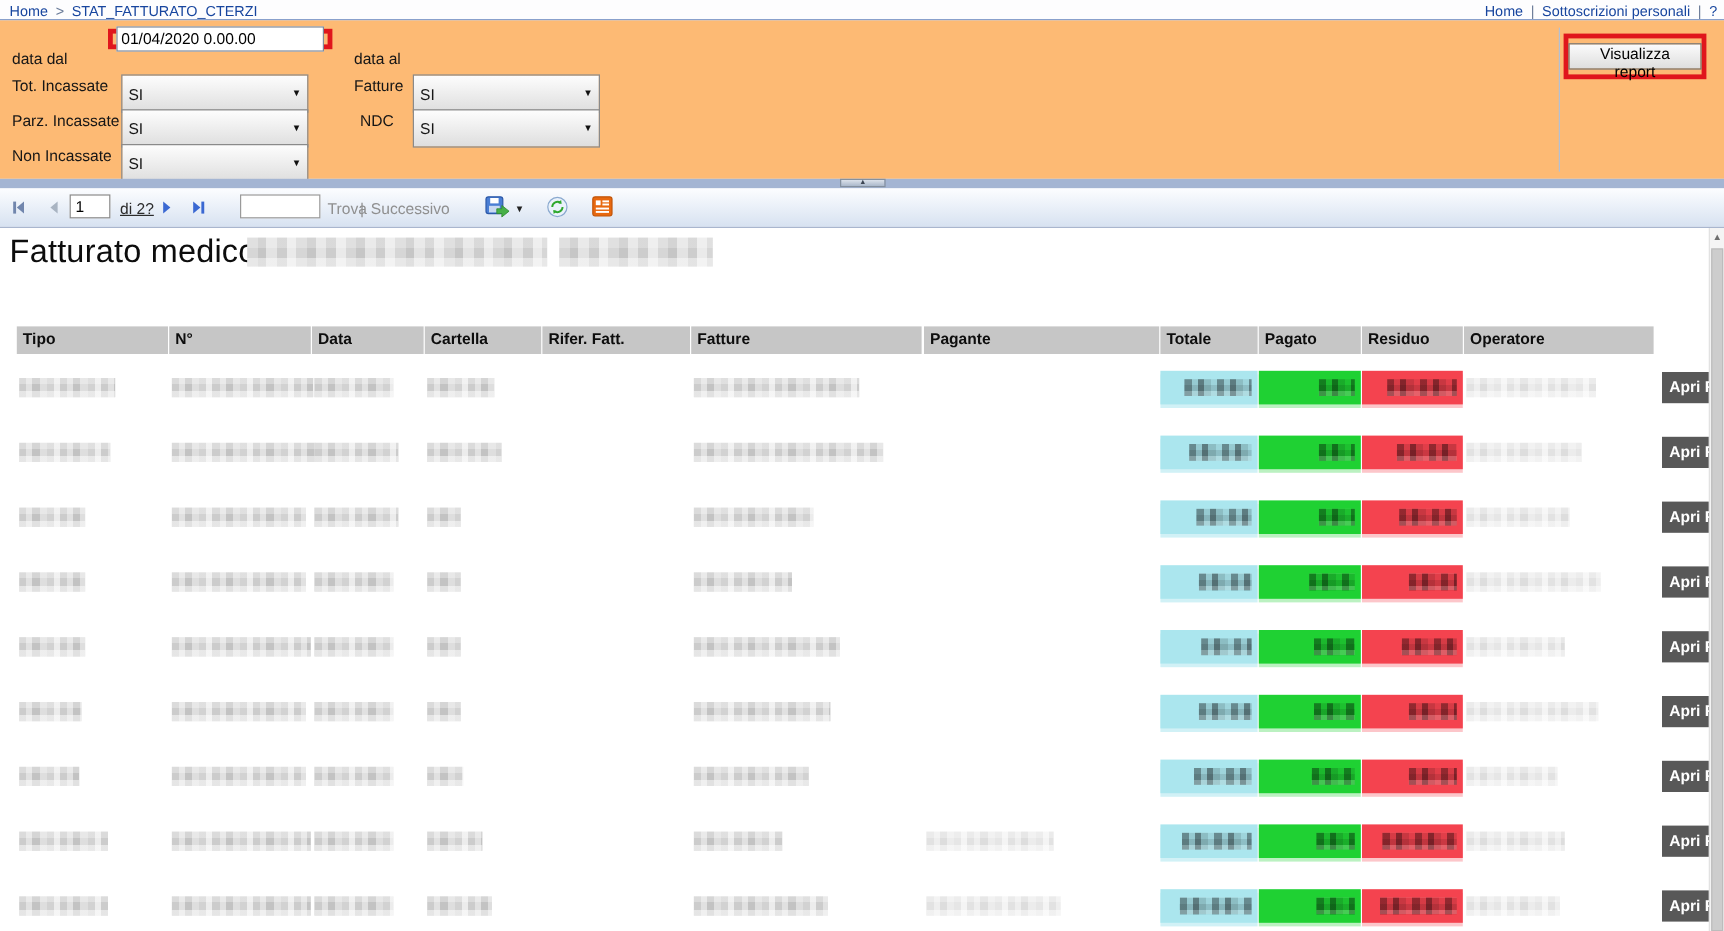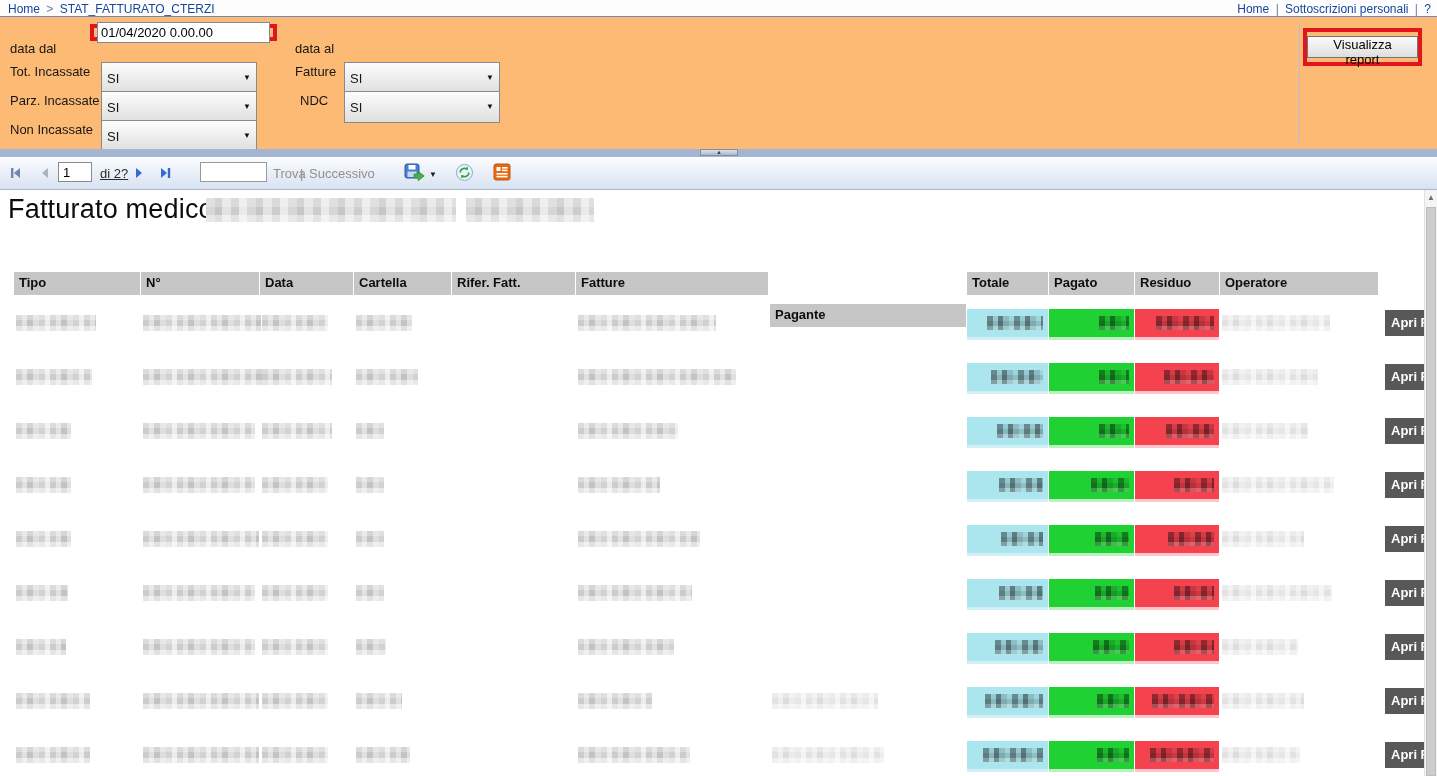--- a/index.html
+++ b/index.html
@@ -191,21 +191,21 @@
     <div class="px-lg" style="left:206px; top:8px; width:250px;"></div>
     <div class="px-lg" style="left:466px; top:8px; width:128px;"></div>
 
     <div id="tbl">
         <div class="hcell" style="left: 14px; width: 126px;">Tipo</div>
         <div class="hcell" style="left: 141px; width: 118px;">N°</div>
         <div class="hcell" style="left: 260px; width: 93px;">Data</div>
         <div class="hcell" style="left: 354px; width: 97px;">Cartella</div>
         <div class="hcell" style="left: 452px; width: 123px;">Rifer. Fatt.</div>
         <div class="hcell" style="left: 576px; width: 192px;">Fatture</div>
-        <div class="hcell" style="left: 770px; width: 196px; margin-top: 32px;">Pagante</div>
+        <div class="hcell" style="left: 770px; width: 196px;">Pagante</div>
         <div class="hcell" style="left: 967px; width: 81px;">Totale</div>
         <div class="hcell" style="left: 1049px; width: 85px;">Pagato</div>
         <div class="hcell" style="left: 1135px; width: 84px;">Residuo</div>
         <div class="hcell" style="left: 1220px; width: 158px;">Operatore</div>
         <div class="px" style="left: 16px; top: 125px; width: 80px;"></div>
         <div class="px" style="left: 143px; top: 125px; width: 118px;"></div>
         <div class="px" style="left: 262px; top: 125px; width: 66px;"></div>
         <div class="px" style="left: 356px; top: 125px; width: 56px;"></div>
         <div class="px" style="left: 578px; top: 125px; width: 138px;"></div>
         <div class="ccell c-tot" style="left: 967px; top: 119px; width: 81px; background: rgb(171, 230, 238);">

